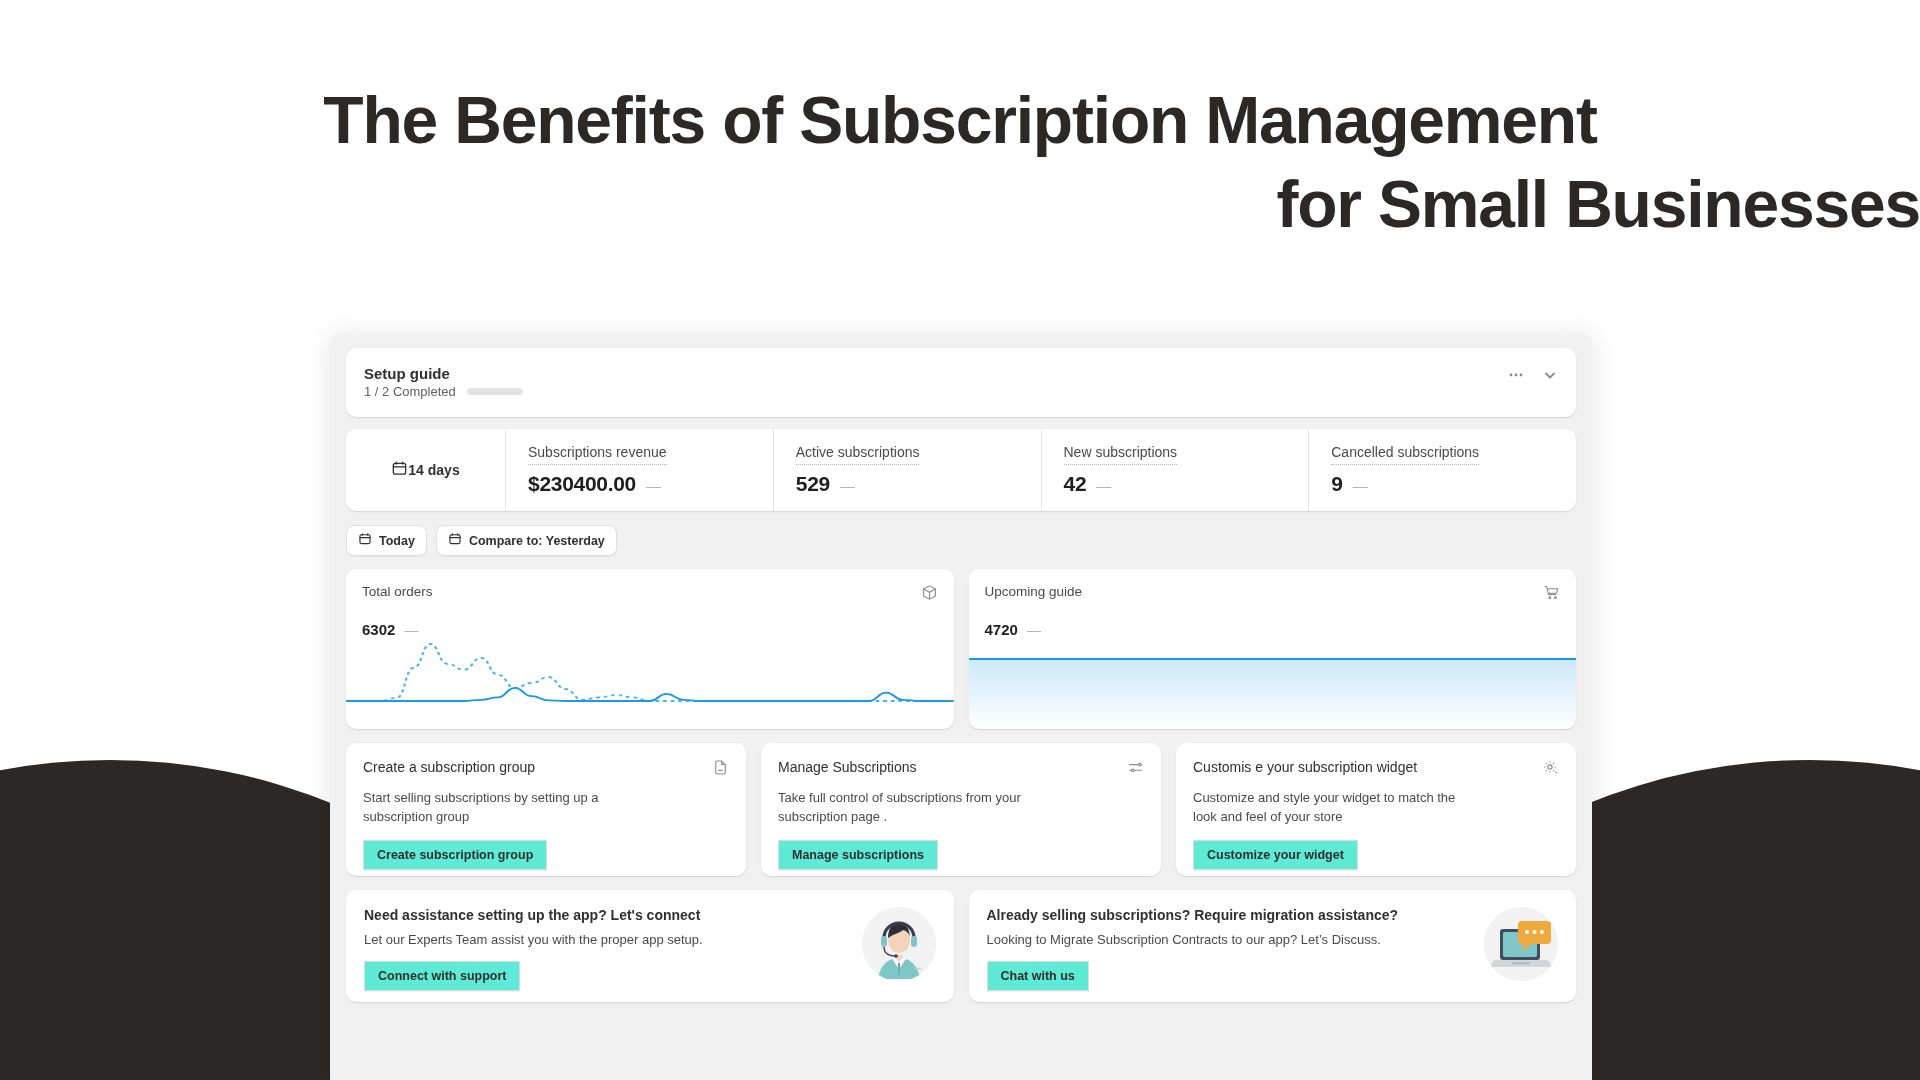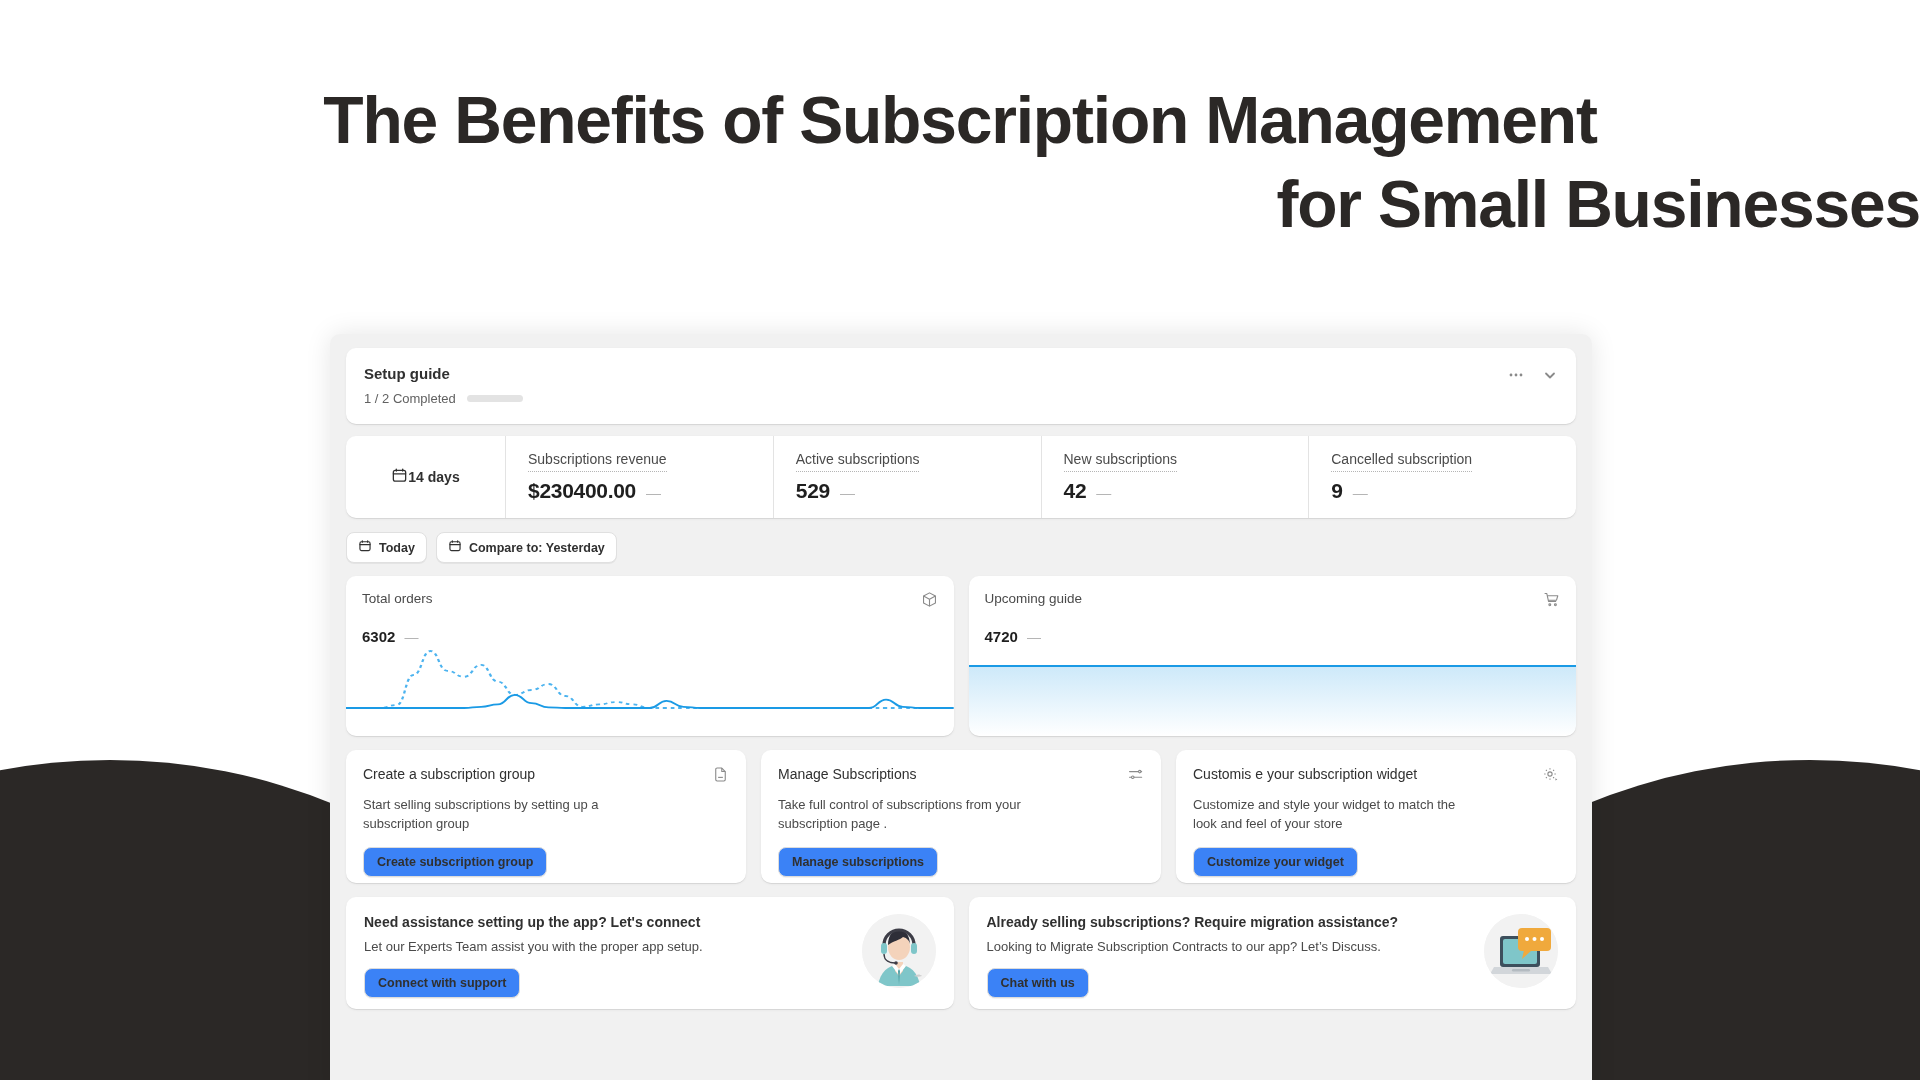--- a/index.html
+++ b/index.html
@@ -55,21 +55,21 @@
     border-radius:10px;
     box-shadow:0 1px 0 rgba(0,0,0,.07), 0 1px 3px rgba(0,0,0,.06);
   }
 
   
   .setup {
     padding:17px 18px 18px 18px;
     display:flex; align-items:flex-start; justify-content:space-between;
   }
   .setup-title { font-size:15px; font-weight:700; color:#303030; }
-  .setup-sub { display:flex; align-items:center; gap:11px; margin-top:9px;justify-content:center; }
+  .setup-sub { display:flex; align-items:center; gap:11px; margin-top:2px;justify-content:center; }
   .setup-sub-text { font-size:13px; color:#616161; }
   .progress { width:56px; height:7px; border-radius:4px; background:#e3e3e3; overflow:hidden; }
   .progress-fill { height:100%; background:#303030; border-radius:4px; }
   .setup-actions { display:flex; align-items:center; gap:18px; padding-top:2px; }
   .dots-icon, .chev-icon { color:#8a8a8a; display:flex; }
 
   
   .metrics {
     margin-top:12px;
     display:flex; align-items:stretch;
@@ -119,21 +119,21 @@
 
   
   .actions { display:flex; gap:15px; margin-top:14px; }
   .action-card { flex:1; padding:16px 17px 18px 17px; height:133px; }
   .action-head { display:flex; align-items:flex-start; justify-content:space-between; gap:10px; }
   .action-title { font-size:14px; font-weight:400; color:#303030; }
   .action-icon { color:#8a8a8a; flex:none; }
   .action-desc { font-size:13px; color:#4a4a4a; line-height:1.44; margin-top:9px; max-width:268px; }
   .btn {
     margin-top:14px; display:inline-block;
-    background:#3b82f6; border:1px solid #dcdcdc; border-radius:8px;
+    background:#5eead4; border:1px solid #dcdcdc; border-radius:0;
     padding:7px 13px; font-size:12.5px; font-weight:700; color:#303030;
     box-shadow:0 1px 0 rgba(0,0,0,.05);
   }
 
   
   .support { display:flex; gap:15px; margin-top:14px; }
   .support-card {
     flex:1; padding:17px 18px 14px 18px; height:112px;
     display:flex; align-items:flex-start; justify-content:space-between; gap:18px;
     overflow:hidden;
@@ -213,21 +213,21 @@
 
     <div class="metric">
       <div class="metric-label">New subscriptions</div>
       <div class="metric-value-row">
         <span class="metric-value">42</span>
         <span class="metric-delta">—</span>
       </div>
     </div>
 
     <div class="metric">
-      <div class="metric-label">Cancelled subscription</div>
+      <div class="metric-label">Cancelled subscriptions</div>
       <div class="metric-value-row">
         <span class="metric-value">9</span>
         <span class="metric-delta">—</span>
       </div>
     </div>
   </div>
 
   <div class="filters">
     <div class="pill">
       <span>

